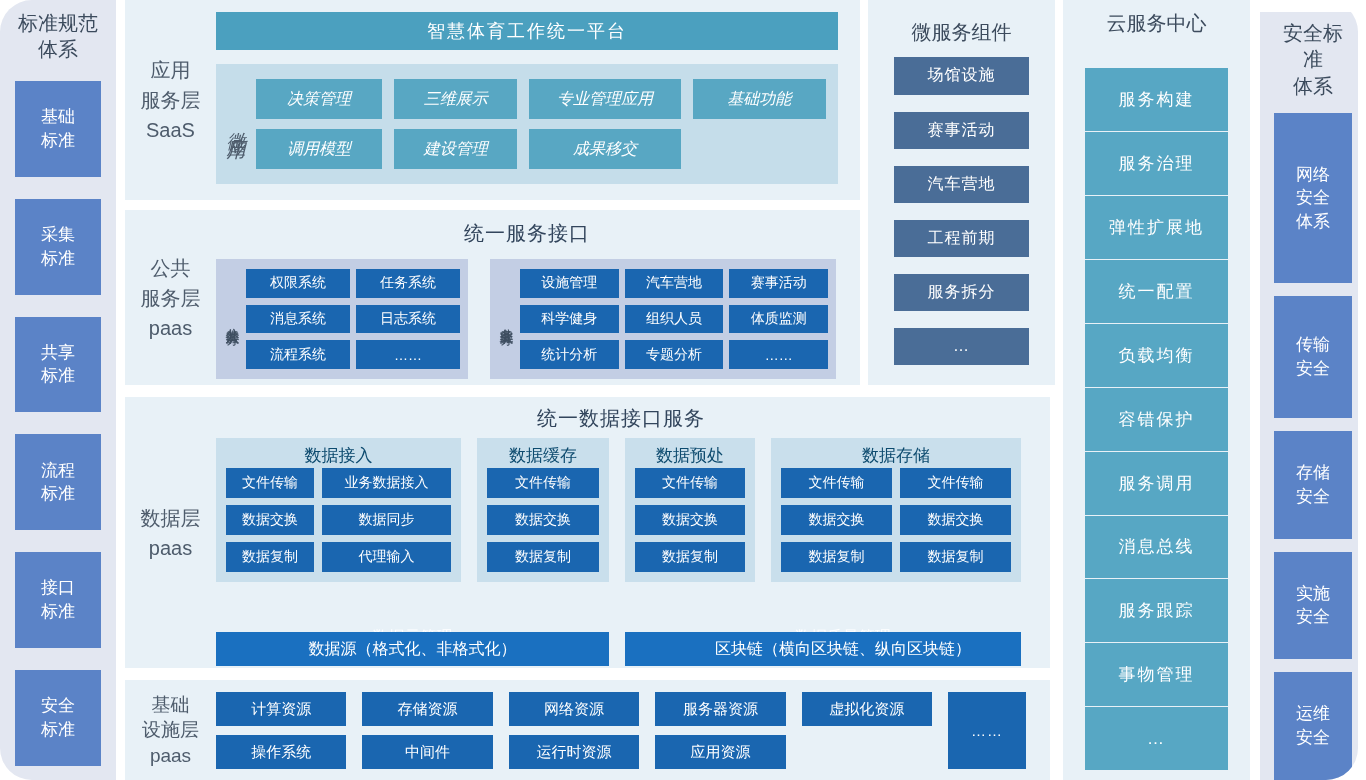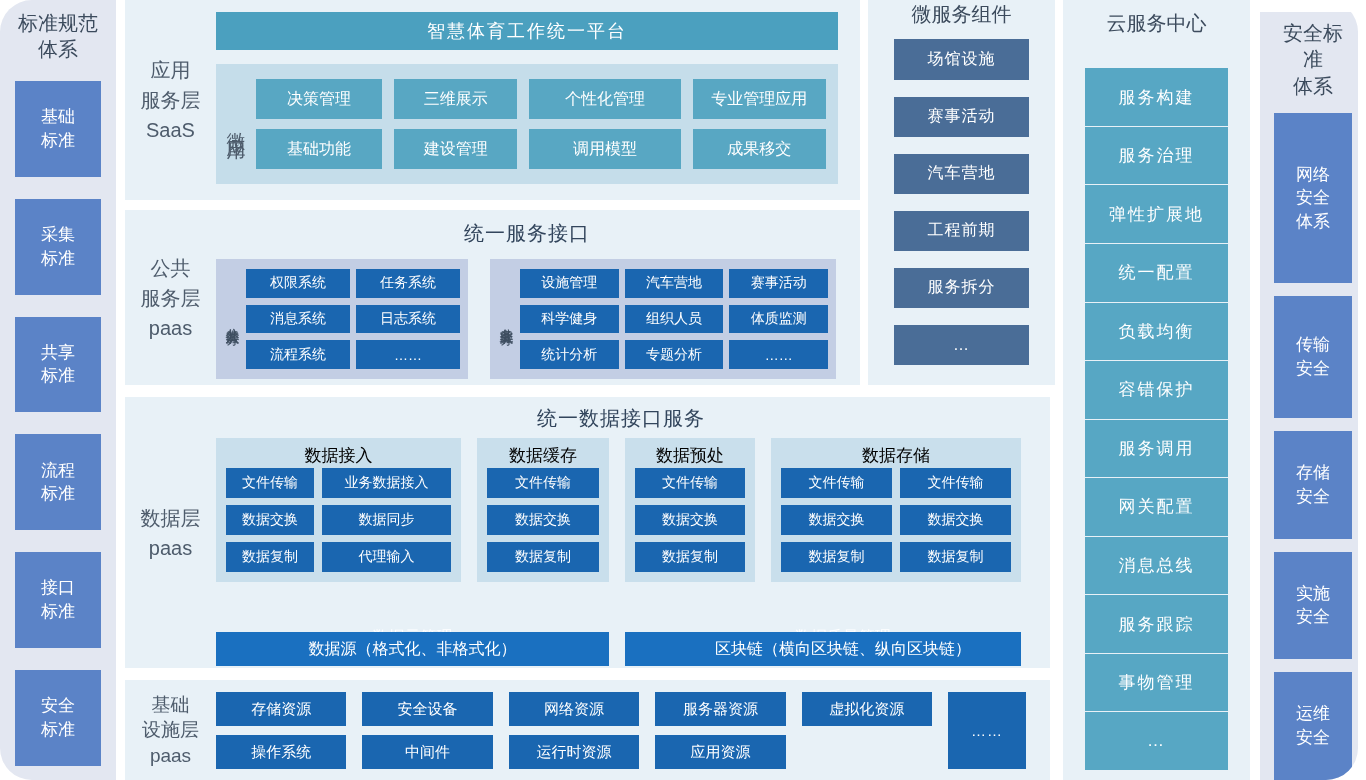--- a/index.html
+++ b/index.html
@@ -29,21 +29,21 @@
   
   .layer-label { position:absolute; left:0; top:0; bottom:0; width:91px; display:flex; align-items:center; justify-content:center; font-size:20px; color:#4e5c6c; white-space:pre-line; text-align:center; line-height:1.5; }
   .infra-panel .layer-label { line-height:1.35; font-size:19px; }
 
   .panel-title { text-align:center; font-size:20px; color:#32455c; letter-spacing:1px; }
 
   
   .saas-panel { left:125px; top:0; width:735px; height:200px; }
   .saas-content { margin-left:91px; width:622px; }
   .platform-header { margin-top:12px; height:38px; background:#4ba0bf; color:#fff; font-size:18px; letter-spacing:2px; display:flex; align-items:center; justify-content:center; }
-  .micro-box { margin-top:14px; height:120px; background:#c5ddea; display:flex; padding:15px 12px 15px 0; }
+  .micro-box { margin-top:14px; height:120px; background:#c5ddea; display:flex; padding:15px 12px 15px 0;font-style:italic; }
   .vlabel { writing-mode:vertical-rl; text-orientation:upright; color:#4e5c6c; display:flex; align-items:center; justify-content:center; }
   .micro-box .vlabel { width:40px; font-size:19px; letter-spacing:5px; }
   .apps-grid { flex:1; display:grid; grid-template-columns:1fr 0.98fr 1.2fr 1.06fr; grid-template-rows:1fr 1fr; gap:10px 12px; }
   .teal-btn { background:#58a7c3; color:#fff; font-size:16px; display:flex; align-items:center; justify-content:center; }
 
   
   .service-panel { left:125px; top:210px; width:735px; height:175px; }
   .service-content { margin-left:91px; width:622px; display:flex; flex-direction:column; }
   .service-content .panel-title { margin-top:10px; }
   .groups-row { margin-top:12px; display:flex; gap:22px; }
@@ -55,39 +55,39 @@
   .gcols-2 { grid-template-columns:1fr 1fr; }
   .gcols-3 { grid-template-columns:1fr 1fr 1fr; }
   .dark-btn { background:#1a66b0; color:#fff; font-size:14px; display:flex; align-items:center; justify-content:center; }
 
   
   .data-panel { left:125px; top:397px; width:925px; height:271px; }
   .data-content { margin-left:91px; width:810px; display:flex; flex-direction:column; }
   .data-content .panel-title { margin-top:8px; }
   .sections-grid { margin-top:6px; display:grid; grid-template-columns:245px 132px 130px 250px; gap:16px; }
   .sec-box { background:#c9dfec; height:144px; padding:4px 10px 10px; display:flex; flex-direction:column; }
-  .sec-title { height:26px; display:flex; align-items:center; justify-content:center; font-size:17px; color:#000000; }
+  .sec-title { height:26px; display:flex; align-items:center; justify-content:center; font-size:17px; color:#0c4a6e; }
   .sec-grid { flex:1; display:grid; grid-template-rows:repeat(3,1fr); gap:7px 8px; }
   .scols-1 { grid-template-columns:1fr; }
   .scols-2a { grid-template-columns:88px 1fr; }
   .scols-2 { grid-template-columns:1fr 1fr; }
   .bars-grid { margin-top:12px; display:grid; grid-template-columns:245px 132px 130px 250px; grid-template-rows:30px 34px; gap:8px 16px; }
   .slate-bar { background:#48739c; color:#fff; font-size:16px; display:flex; align-items:center; justify-content:center;margin-top:43px; }
   .blue-bar { background:#1a70c0; color:#fff; font-size:16px; display:flex; align-items:center; justify-content:center; }
   .span-l { grid-column:1/3; }
   .span-r { grid-column:3/5;padding-left:40px; }
 
   
   .infra-panel { left:125px; top:680px; width:925px; height:100px; }
   .infra-grid { margin-left:91px; margin-top:12px; width:810px; display:grid; grid-template-columns:repeat(5,1fr) 78px; grid-template-rows:34px 34px; gap:9px 16px; }
   .infra-btn { background:#1a66b0; color:#fff; font-size:15px; display:flex; align-items:center; justify-content:center; }
   .infra-more { grid-column:6; grid-row:1/3; letter-spacing:1px; }
 
   
-  .micro-panel { left:868px; top:0; width:187px; height:385px; padding:1px 26px 20px; display:flex; flex-direction:column; }
+  .micro-panel { left:868px; top:0; width:187px; height:385px; padding:19px 26px 20px; display:flex; flex-direction:column; }
   .micro-panel .col-title { margin-bottom:12px; }
   .micro-panel .v-list { gap:17px; }
   .micro-block { background:#4a6d97; color:#fff; font-size:16px; flex:1; display:flex; align-items:center; justify-content:center; letter-spacing:1px; }
 
   
   .cloud-panel { left:1063px; top:0; width:187px; height:780px; padding:10px 22px 10px; display:flex; flex-direction:column; }
   .cloud-panel .col-title { margin-bottom:32px; }
   .cloud-panel .v-list { gap:1px;text-align:right; }
   .cloud-block { background:#57a7c4; color:#fff; font-size:17px; flex:1; display:flex; align-items:center; justify-content:center; letter-spacing:2px; }
 </style>
@@ -119,25 +119,24 @@
     <div class="layer-label">应用
 服务层
 SaaS</div>
     <div class="saas-content">
       <div class="platform-header">智慧体育工作统一平台</div>
       <div class="micro-box">
         <div class="vlabel">微应用</div>
         <div class="apps-grid">
           <div class="teal-btn">决策管理</div>
           <div class="teal-btn">三维展示</div>
-          <div class="teal-btn">个性化管理</div>
           <div class="teal-btn">专业管理应用</div>
           <div class="teal-btn">基础功能</div>
+          <div class="teal-btn">调用模型</div>
           <div class="teal-btn">建设管理</div>
-          <div class="teal-btn">调用模型</div>
           <div class="teal-btn">成果移交</div>
         </div>
       </div>
     </div>
   </div>
 
   <div class="panel azure-panel service-panel">
     <div class="layer-label">公共
 服务层
 paas</div>
@@ -225,22 +224,22 @@
         <div class="blue-bar span-r">区块链（横向区块链、纵向区块链）</div>
       </div>
     </div>
   </div>
 
   <div class="panel azure-panel infra-panel">
     <div class="layer-label">基础
 设施层
 paas</div>
     <div class="infra-grid">
+      <div class="infra-btn">计算资源</div>
       <div class="infra-btn">存储资源</div>
-      <div class="infra-btn">安全设备</div>
       <div class="infra-btn">网络资源</div>
       <div class="infra-btn">服务器资源</div>
       <div class="infra-btn infra-more">……</div>
       <div class="infra-btn">虚拟化资源</div>
       <div class="infra-btn">操作系统</div>
       <div class="infra-btn">中间件</div>
       <div class="infra-btn">运行时资源</div>
       <div class="infra-btn">应用资源</div>
     </div>
   </div>
@@ -260,21 +259,20 @@
   <div class="panel azure-panel cloud-panel">
     <div class="col-title">云服务中心</div>
     <div class="v-list">
       <div class="cloud-block">服务构建</div>
       <div class="cloud-block">服务治理</div>
       <div class="cloud-block">弹性扩展地</div>
       <div class="cloud-block">统一配置</div>
       <div class="cloud-block">负载均衡</div>
       <div class="cloud-block">容错保护</div>
       <div class="cloud-block">服务调用</div>
-      <div class="cloud-block">网关配置</div>
       <div class="cloud-block">消息总线</div>
       <div class="cloud-block">服务跟踪</div>
       <div class="cloud-block">事物管理</div>
       <div class="cloud-block">…</div>
     </div>
   </div>
 
   <div class="panel lav-panel right-panel">
     <div class="col-title">安全标准
 体系</div>

